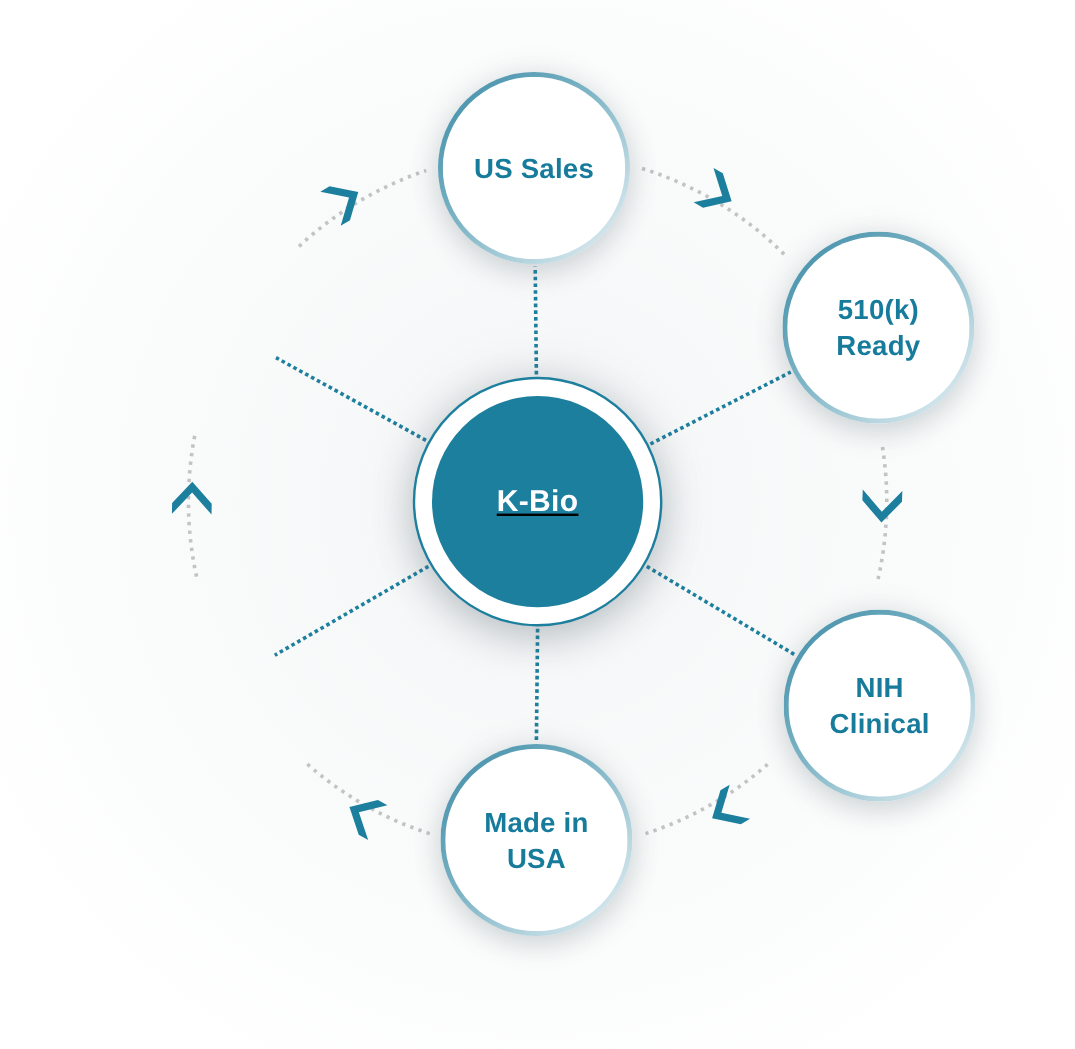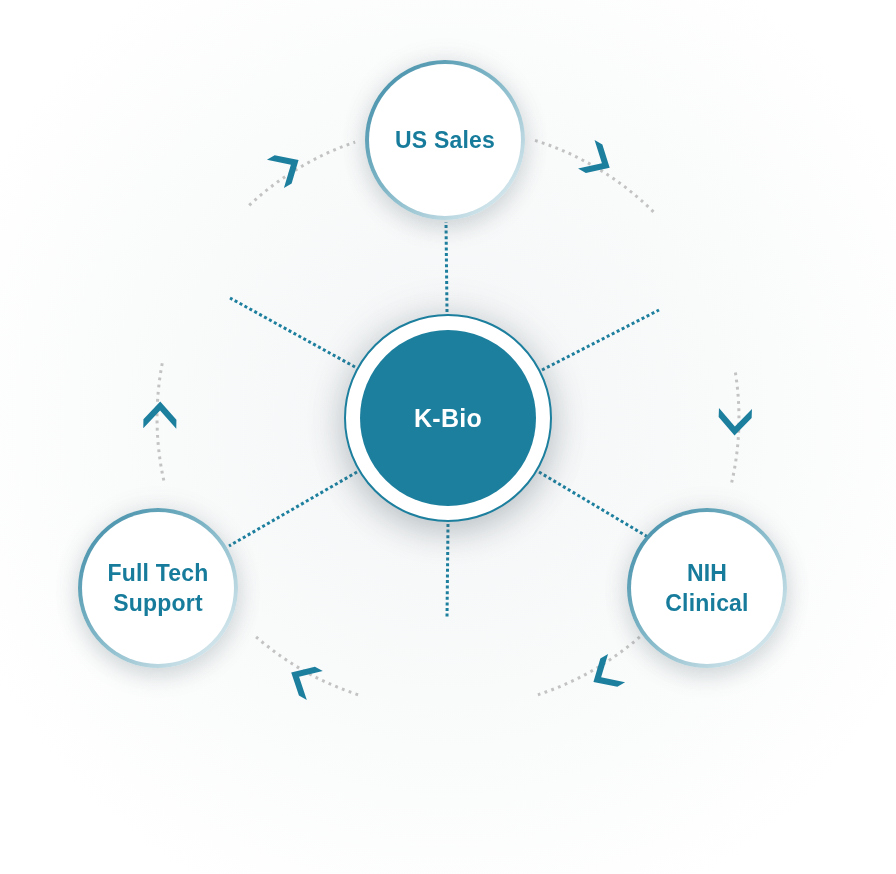--- a/index.html
+++ b/index.html
@@ -20,34 +20,34 @@
   }
   .node .label{
     color:#177c9c;font-weight:bold;font-size:23px;line-height:30px;
     text-align:center;letter-spacing:0.2px;
   }
   
   .hub{
     position:absolute;left:344px;top:314px;width:208px;height:208px;border-radius:50%;
     border:2px solid #1d7f9e;background:#ffffff;box-sizing:border-box;
     box-shadow:0 10px 32px rgba(90,106,116,0.30), 0 0 40px rgba(90,106,116,0.16);
-    display:flex;align-items:center;justify-content:center;
+    display:flex;align-items:center;justify-content:center;text-decoration:underline;
   }
   .hub-inner{
     width:176px;height:176px;border-radius:50%;background:#1d7f9e;
     display:flex;align-items:center;justify-content:center;
   }
   .hub-inner .label{
     color:#ffffff;font-weight:bold;font-size:25px;line-height:33px;
     text-align:center;letter-spacing:0.3px;
   }
   
   .pos-us-sales{left:365px;top:60px;}
   .pos-510k{left:652px;top:193px;}
-  .pos-nih{left:627px;top:508px;}
+  .pos-nih{left:653px;top:508px;}
   .pos-made{left:367px;top:620px;}
   .pos-full{left:78px;top:508px;}
   .pos-clinical{left:78px;top:178px;}
   .spoke{stroke:#1d7f9e;stroke-width:3;stroke-dasharray:3 2.6;fill:none;}
   .arc{stroke:#c3c3c3;stroke-width:3;stroke-dasharray:2.8 4.4;fill:none;}
   .chev{fill:#1d7f9e;}
 </style>
 </head>
 <body>
 
@@ -86,30 +86,36 @@
       </div>
     </div>
   </div>
 
   <div class="node pos-us-sales">
     <div class="label">
       <div>US Sales</div>
     </div>
   </div>
 
+  <div class="node pos-510k">
+    <div class="label">
+      <div>510(k)</div>
+      <div>Ready</div>
+    </div>
+  </div>
 
   <div class="node pos-nih">
     <div class="label">
       <div>NIH</div>
       <div>Clinical</div>
     </div>
   </div>
 
-
-  <div class="node pos-full">
+  <div class="node pos-made">
     <div class="label">
-      <div>Full Tech</div>
-      <div>Support</div>
+      <div>Made in</div>
+      <div>USA</div>
     </div>
   </div>
+
 
 
 </div>
 
 </body></html>

